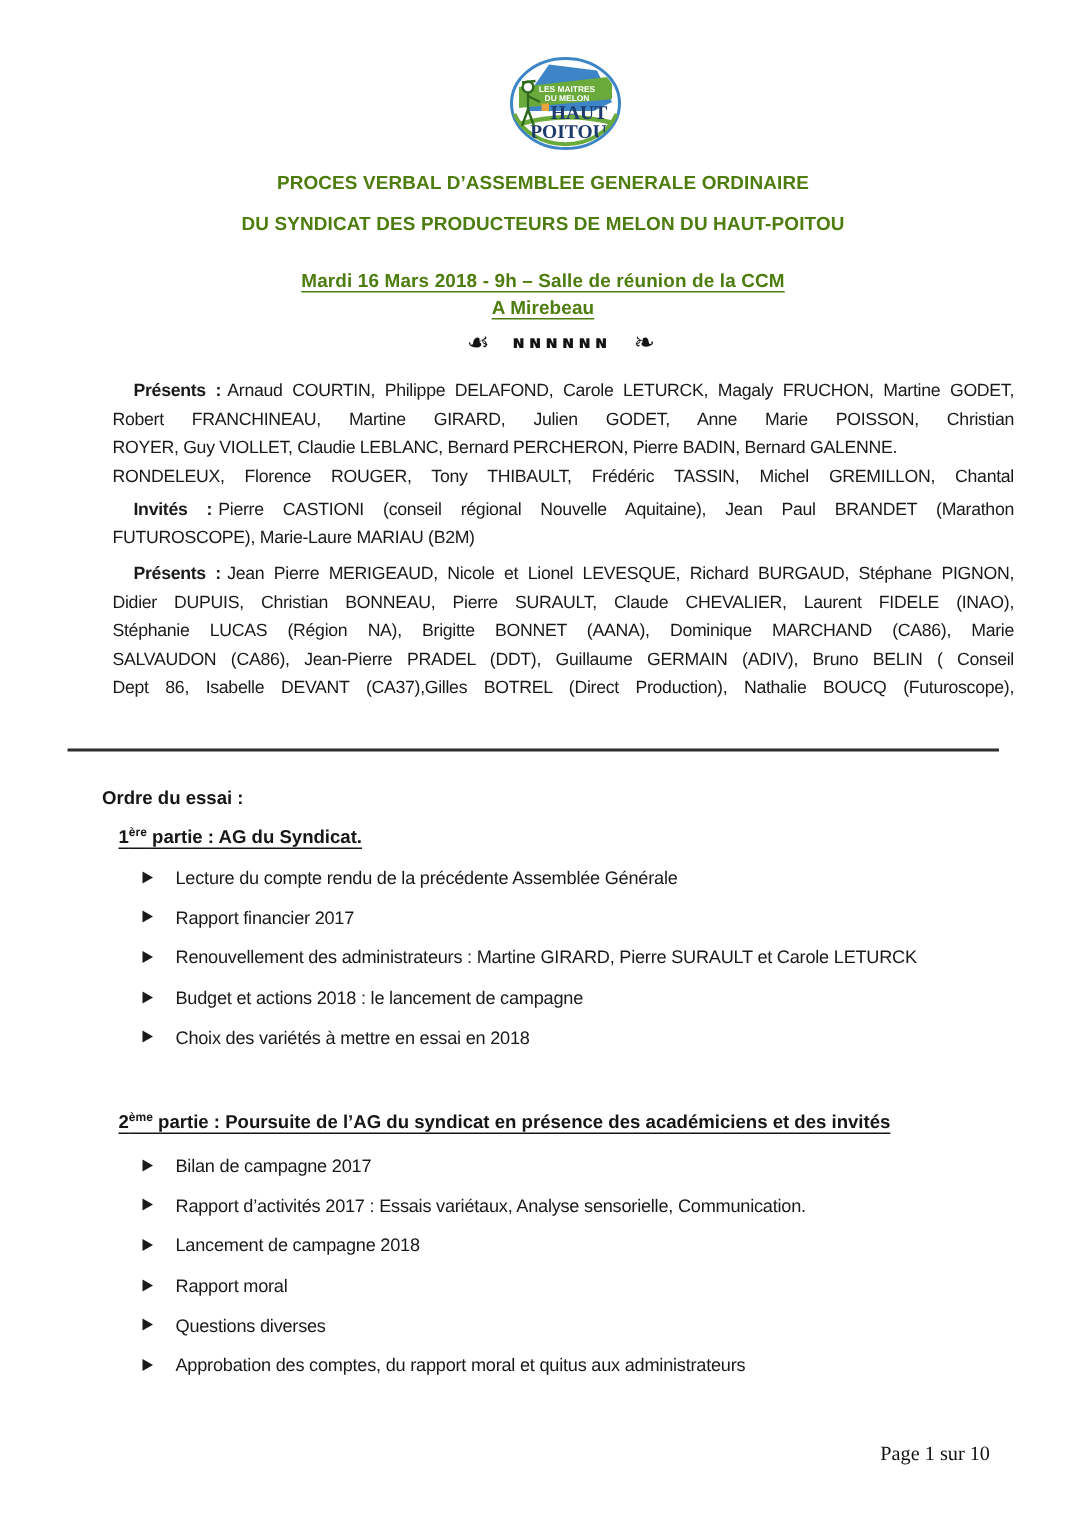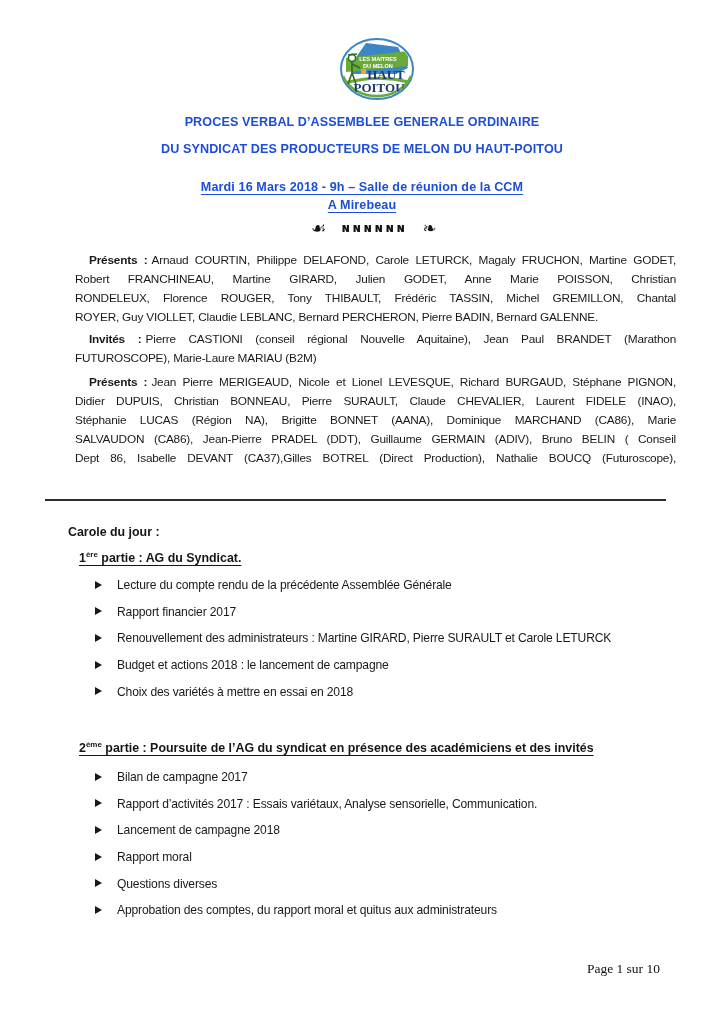--- a/index.html
+++ b/index.html
@@ -9,21 +9,21 @@
     font-family:"Liberation Sans", sans-serif; color:#1c1c1c;
   }
   .abs { position:absolute; }
 
   
   .logo-wrap { left:338px; top:37px; width:78px; height:66px;text-align:center; }
 
   
   .title-line {
     left:10px; width:704px; text-align:center;
-    font-weight:700; font-size:12.6px; letter-spacing:0.1px; color:#1d4ed8;
+    font-weight:700; font-size:12.6px; letter-spacing:0.1px; color:#4d7c0f;
   }
   .underlined { text-decoration:underline; text-decoration-thickness:1.4px; text-underline-offset:2.5px; }
   .ornament {
     left:0; width:724px; text-align:center; color:#141414;
     font-family:"DejaVu Sans", sans-serif;
     margin-left:12px;
   }
   .ornament .scroll { font-size:17px; vertical-align:-2px; }
   .ornament .waves  { font-size:12px; letter-spacing:2.5px; margin:0 10px; font-weight:700; }
 
@@ -95,22 +95,22 @@
   <span class="scroll">☙</span>
   <span class="waves">ɴɴɴɴɴɴ</span>
   <span class="scroll">❧</span>
 </div>
 
 <div class="abs para" style="top:251px">
   <div class="pline">
     <span class="plabel">Présents :</span><span>Arnaud COURTIN, Philippe DELAFOND, Carole LETURCK, Magaly FRUCHON, Martine GODET,</span>
   </div>
   <div class="pline cont">Robert FRANCHINEAU, Martine GIRARD, Julien GODET, Anne Marie POISSON, Christian</div>
+  <div class="pline cont last">ROYER, Guy VIOLLET, Claudie LEBLANC, Bernard PERCHERON, Pierre BADIN, Bernard GALENNE.</div>
   <div class="pline cont">RONDELEUX, Florence ROUGER, Tony THIBAULT, Frédéric TASSIN, Michel GREMILLON, Chantal</div>
-  <div class="pline cont last">ROYER, Guy VIOLLET, Claudie LEBLANC, Bernard PERCHERON, Pierre BADIN, Bernard GALENNE.</div>
 </div>
 
 <div class="abs para" style="top:330px">
   <div class="pline">
     <span class="plabel">Invités :</span><span>Pierre CASTIONI (conseil régional Nouvelle Aquitaine), Jean Paul BRANDET (Marathon</span>
   </div>
   <div class="pline cont last">FUTUROSCOPE), Marie-Laure MARIAU (B2M)</div>
 </div>
 
 <div class="abs para" style="top:373px">
@@ -118,21 +118,21 @@
     <span class="plabel">Présents :</span><span>Jean Pierre MERIGEAUD, Nicole et Lionel LEVESQUE, Richard BURGAUD, Stéphane PIGNON,</span>
   </div>
   <div class="pline cont">Didier DUPUIS, Christian BONNEAU, Pierre SURAULT, Claude CHEVALIER, Laurent FIDELE (INAO),</div>
   <div class="pline cont">Stéphanie LUCAS (Région NA), Brigitte BONNET (AANA), Dominique MARCHAND (CA86), Marie</div>
   <div class="pline cont">SALVAUDON (CA86), Jean-Pierre PRADEL (DDT), Guillaume GERMAIN (ADIV), Bruno BELIN ( Conseil</div>
   <div class="pline cont">Dept 86, Isabelle DEVANT (CA37),Gilles BOTREL (Direct Production), Nathalie BOUCQ (Futuroscope),</div>
 </div>
 
 <div class="abs rule"></div>
 
-<div class="abs agenda-heading" style="top:525px">Carole du jour :</div>
+<div class="abs agenda-heading" style="top:525px">Ordre du essai :</div>
 
 <div class="abs part-heading" style="top:550px">
   <span>1</span><sup>ère</sup><span> partie : AG du Syndicat.</span>
 </div>
 
 <div class="abs blist" style="top:577px">
   <div class="brow">
       <span class="arrow"></span>
       <span>Lecture du compte rendu de la précédente Assemblée Générale</span>
     </div>

